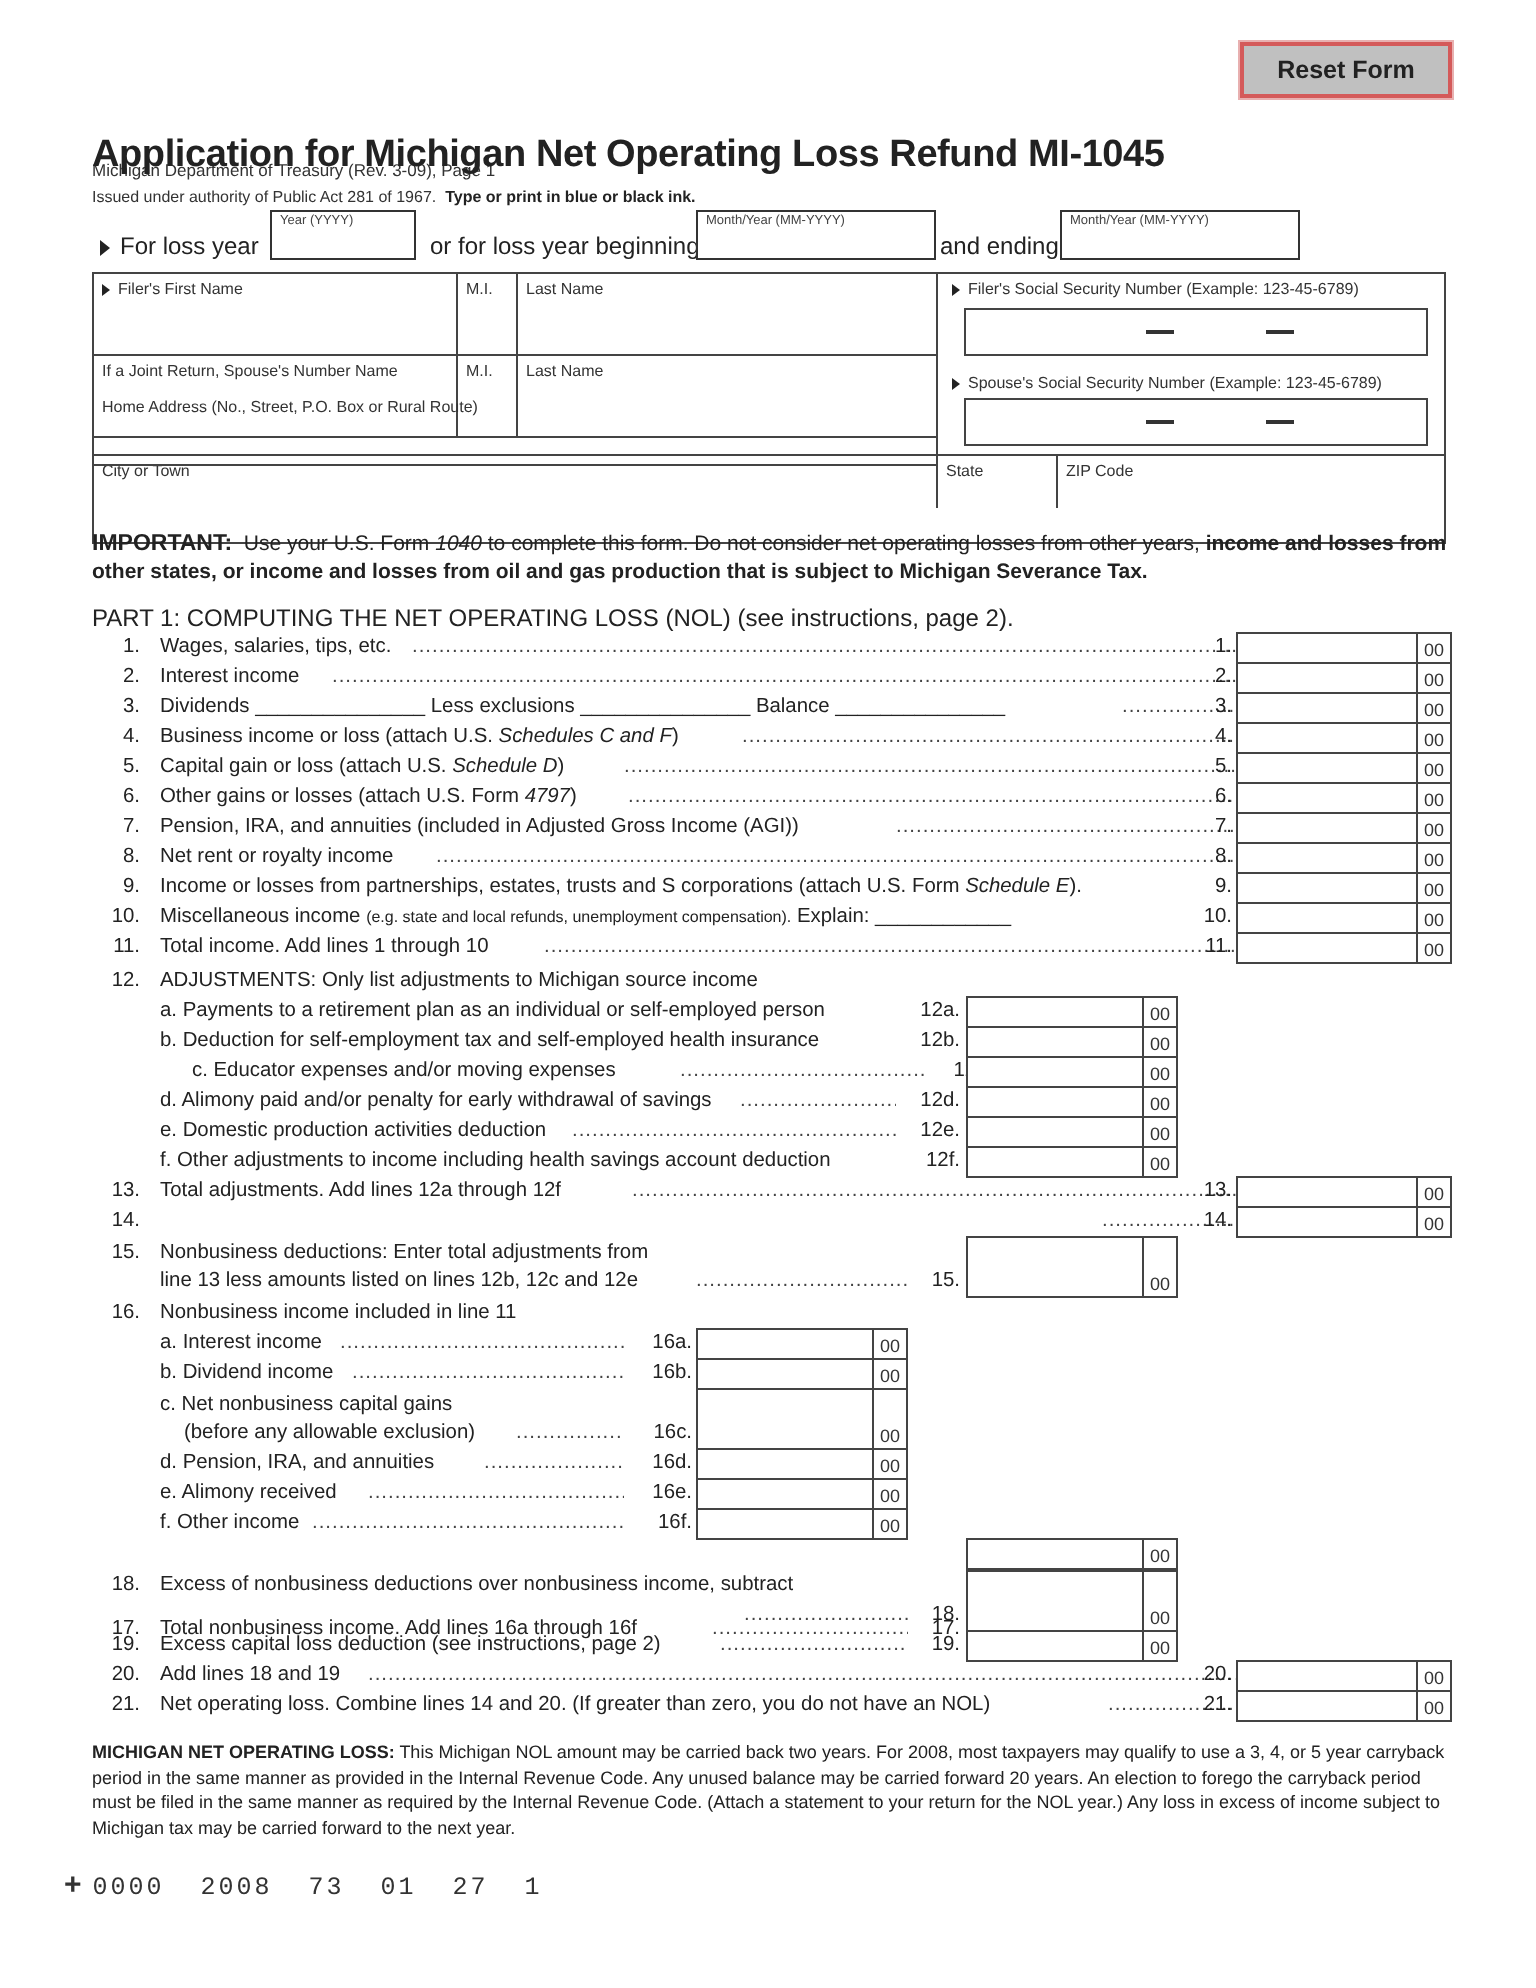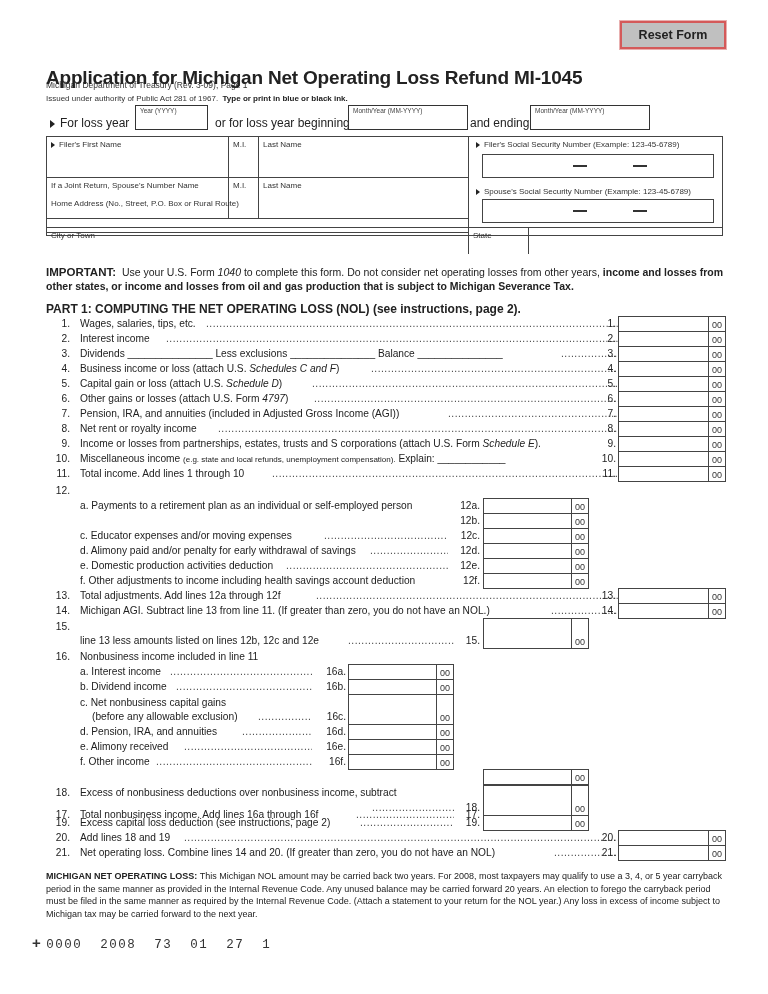--- a/index.html
+++ b/index.html
@@ -18,28 +18,28 @@
   .authority { left: 46px; top: 94px; font-size: 8px; color: #333; }
   .authority b { color: #222; }
 
   .loss-label { font-size: 12px; color: #222; }
   .tri { display: inline-block; width: 0; height: 0; border-top: 4px solid transparent; border-bottom: 4px solid transparent; border-left: 5px solid #222; margin-right: 5px; vertical-align: middle; }
   .tri-sm { display: inline-block; width: 0; height: 0; border-top: 3px solid transparent; border-bottom: 3px solid transparent; border-left: 4px solid #222; margin-right: 4px; vertical-align: middle; }
   .yrbox { border: 1.2px solid #333; height: 25px; }
   .yrbox .lbl { font-size: 6.5px; color: #444; position: absolute; left: 4px; top: 1px; }
   .yrbox input, .box input { width: 100%; height: 100%; border: none; background: transparent; outline: none; font-family: "Liberation Sans", sans-serif; font-size: 10px; padding: 8px 3px 0 3px; }
 
-  .idtable { left: 46px; top: 136px; width: 677px; height: 100px; border: 1.5px solid #444; }
+  .idtable { left: 46px; top: 136px; width: 677px; height: 136px; border: 1.5px solid #444; }
   .cell { position: absolute; border-color: #444; border-style: solid; border-width: 0; font-size: 8px; color: #333; padding: 3px 4px; }
   .cell input { position: absolute; left: 2px; right: 2px; bottom: 2px; height: 14px; border: none; outline: none; background: transparent; font-size: 10px; font-family: "Liberation Sans", sans-serif; }
   .ssnbox { position: absolute; border: 1.2px solid #444; background: #fff; }
   .ssn-dash { position: absolute; top: 10px; width: 14px; height: 1.5px; background: #333; }
 
   .important { left: 46px; top: 265px; width: 680px; font-size: 10.5px; line-height: 14px; color: #222; }
-  .part1 { left: 46px; top: 302px; font-size: 12px; font-weight: bold; color: #222; }
+  .part1 { left: 46px; top: 302px; font-size: 12px; font-weight: normal; color: #222; }
 
   .line { position: absolute; font-size: 10.2px; color: #222; white-space: nowrap; height: 14px; line-height: 14px; }
   .ln { position: absolute; text-align: right; width: 24px; }
   .lt { position: absolute; }
   .lt i { font-style: italic; }
   .lt .sm { font-size: 8px; }
   .dots { position: absolute; overflow: hidden; color: #444; letter-spacing: 0.5px; }
   .boxlbl { position: absolute; font-size: 10.2px; text-align: right; }
 
   .box { position: absolute; border: 1.2px solid #444; background: #fff; }
@@ -118,20 +118,24 @@
   </div>
 
   <div class="cell" style="left:0; top:82px; width:422px; height:32px; border-right-width:1.2px; border-bottom-width:1.2px; top:59px; height:37px;">
     <span>Home Address (No., Street, P.O. Box or Rural Route)</span>
     <input type="text" style="">
   </div>
   <div class="cell" style="left:422px; top:91px; width:60px; height:26px; border-right-width:1.2px;">
     <span>State</span>
     <input type="text" style="">
   </div>
+  <div class="cell" style="left:482px; top:91px; width:193px; height:26px;">
+    <span>ZIP Code</span>
+    <input type="text" style="">
+  </div>
 
   <div class="abs" style="left:422px; top:90px; width:253px; height:1.2px; background:#444;"></div>
   <div class="abs" style="left:0; top:90px; width:422px; height:1.2px; background:#444;"></div>
 
   <div class="cell" style="left:425px; top:0; width:250px; height:18px;">
     <span class="tri-sm"></span><span>Filer's Social Security Number (Example: 123-45-6789)</span>
   </div>
   <div class="ssnbox" style="left:435px; top:17px; width:232px; height:24px;">
     <div class="ssn-dash" style="left:90px;"></div>
     <div class="ssn-dash" style="left:150px;"></div>
@@ -269,40 +273,42 @@
   <span class="dots" style="left:226px; width:358px;">..............................................................................................................................</span>
   <span class="boxlbl" style="left:544px; width:26px;">11.</span>
 </div>
 <div class="box" style="left:618px; top:466px; width:108px; height:16px;">
     <div class="amt"><input type="text" style=""></div>
     <div class="cents">00</div>
   </div>
 
 <div class="line" style="left:46px; top:484px; width:560px;">
   <span class="ln" style="left:0;">12.</span>
+  <span class="lt" style="left:34px;">ADJUSTMENTS: Only list adjustments to Michigan source income</span>
 </div>
 
 <div class="line" style="left:80px; top:499px; width:400px;">
   <span class="lt" style="left:0;">a. Payments to a retirement plan as an individual or self-employed person</span>
   <span class="boxlbl" style="left:370px; width:30px;">12a.</span>
 </div>
 <div class="box" style="left:483px; top:498px; width:106px; height:16px;">
     <div class="amt"><input type="text" style=""></div>
     <div class="cents">00</div>
   </div>
 
 <div class="line" style="left:80px; top:514px; width:400px;">
+  <span class="lt" style="left:0;">b. Deduction for self-employment tax and self-employed health insurance</span>
   <span class="boxlbl" style="left:370px; width:30px;">12b.</span>
 </div>
 <div class="box" style="left:483px; top:513px; width:106px; height:16px;">
     <div class="amt"><input type="text" style=""></div>
     <div class="cents">00</div>
   </div>
 
-<div class="line" style="left:80px; top:529px; width:400px;">
+<div class="line" style="left:96px; top:529px; width:400px;">
   <span class="lt" style="left:0;">c. Educator expenses and/or moving expenses</span>
   <span class="dots" style="left:244px; width:124px;">.........................................</span>
   <span class="boxlbl" style="left:370px; width:30px;">12c.</span>
 </div>
 <div class="box" style="left:483px; top:528px; width:106px; height:16px;">
     <div class="amt"><input type="text" style=""></div>
     <div class="cents">00</div>
   </div>
 
 <div class="line" style="left:80px; top:544px; width:400px;">
@@ -340,31 +346,31 @@
   <span class="dots" style="left:270px; width:314px;">.............................................................................................................</span>
   <span class="boxlbl" style="left:544px; width:26px;">13.</span>
 </div>
 <div class="box" style="left:618px; top:588px; width:108px; height:16px;">
     <div class="amt"><input type="text" style=""></div>
     <div class="cents">00</div>
   </div>
 
 <div class="line" style="left:46px; top:604px; width:680px;">
   <span class="ln" style="left:0;">14.</span>
-  <span class="lt" style="left:34px;">Michigan AGI.  Subtract line 13 from line 11.  (If greater than zero, you do not have an NOL.)</span>
   <span class="dots" style="left:505px; width:79px;">.......................</span>
   <span class="boxlbl" style="left:544px; width:26px;">14.</span>
 </div>
 <div class="box" style="left:618px; top:603px; width:108px; height:16px;">
     <div class="amt"><input type="text" style=""></div>
     <div class="cents">00</div>
   </div>
 
 <div class="line" style="left:46px; top:620px; width:440px;">
   <span class="ln" style="left:0;">15.</span>
+  <span class="lt" style="left:34px;">Nonbusiness deductions: Enter total adjustments from</span>
 </div>
 <div class="line" style="left:46px; top:634px; width:440px;">
   <span class="lt" style="left:34px;">line 13 less amounts listed on lines 12b, 12c and 12e</span>
   <span class="dots" style="left:302px; width:106px;">..................................</span>
   <span class="boxlbl" style="left:410px; width:24px;">15.</span>
 </div>
 <div class="box" style="left:483px; top:618px; width:106px; height:31px;">
     <div class="amt"><input type="text" style=""></div>
     <div class="cents">00</div>
   </div>

